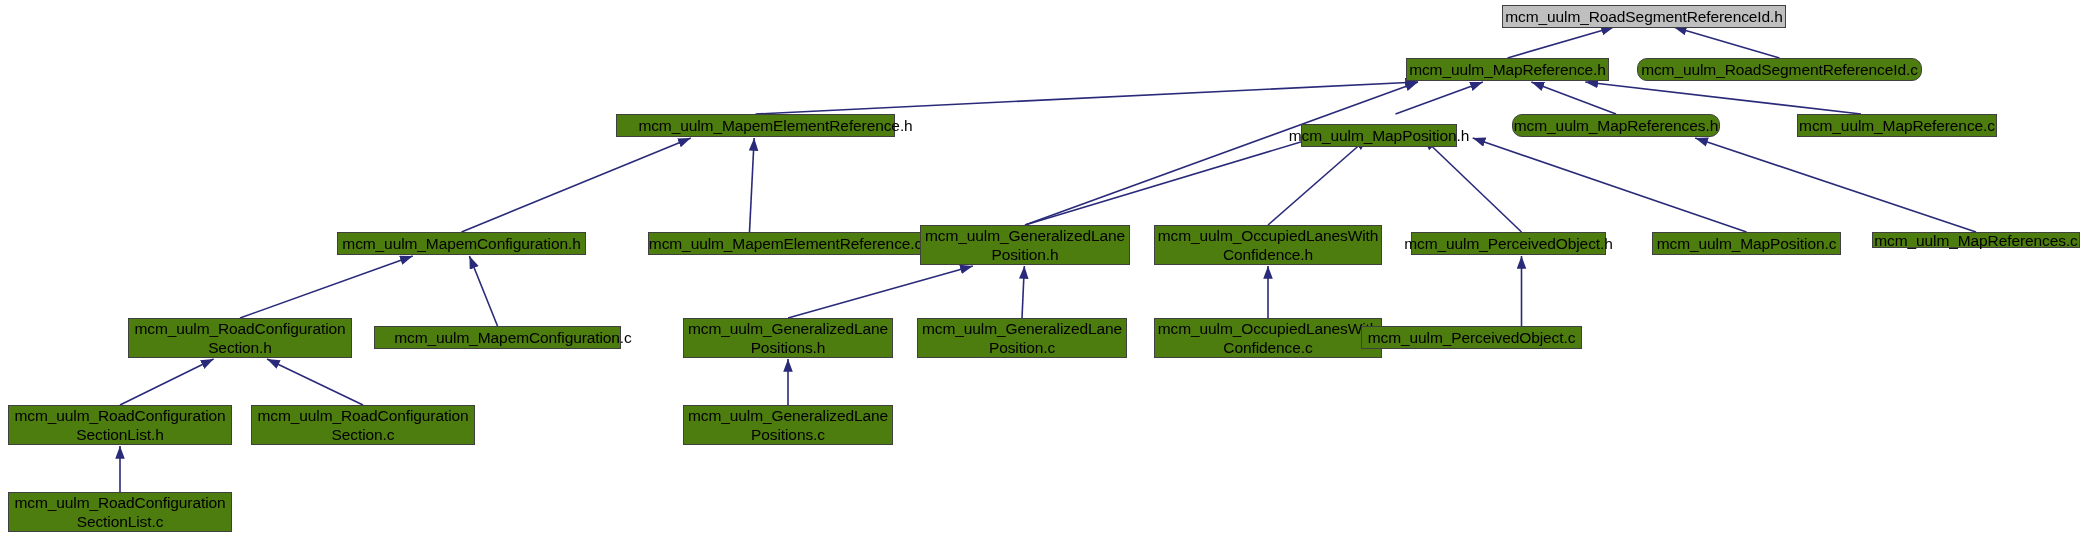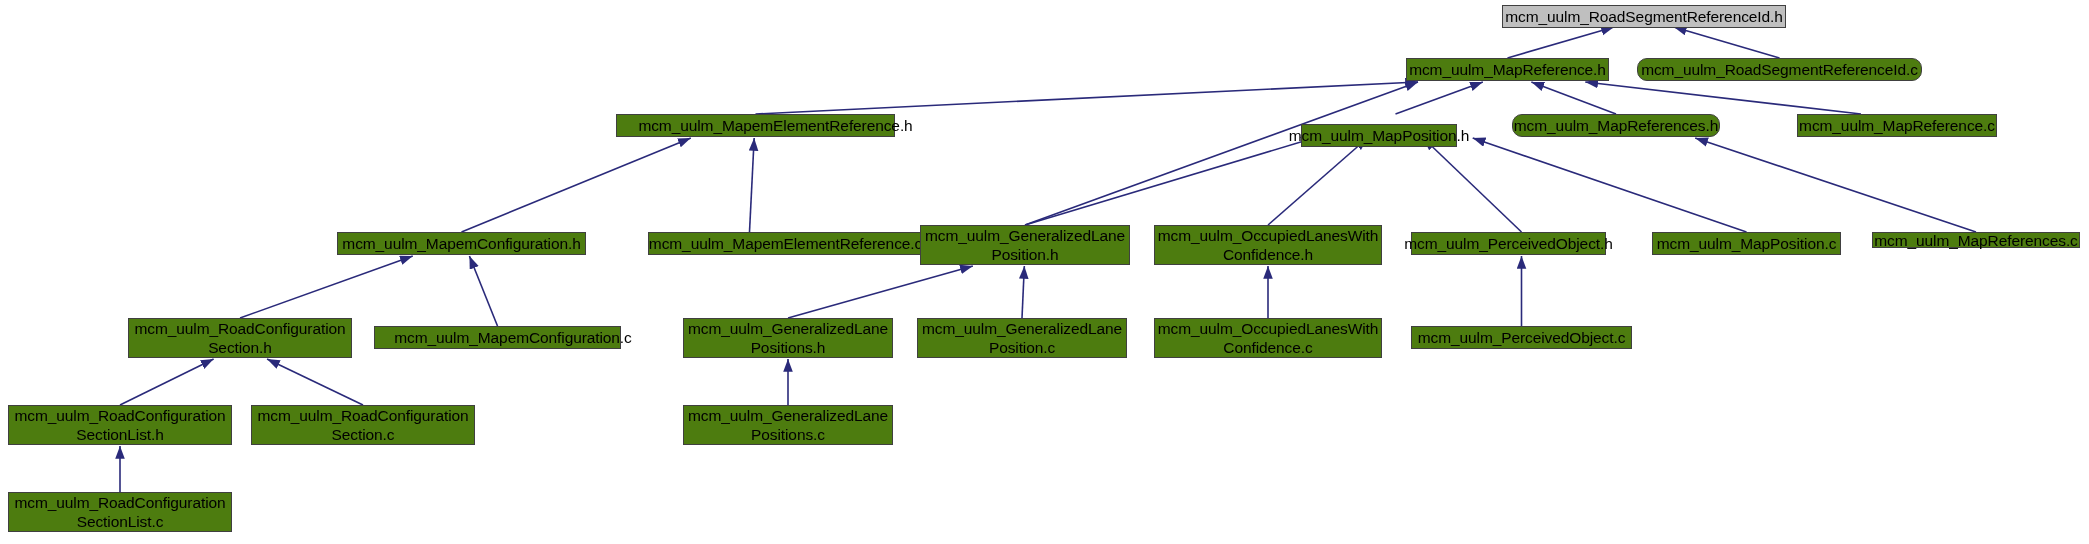--- a/index.html
+++ b/index.html
@@ -101,21 +101,21 @@
       <div class="node" style="left: 1872px; top: 232px; width: 208px; height: 16px;">mcm_uulm_MapReferences.c</div>
       <div class="node" style="left: 128px; top: 318px; width: 224px; height: 40px;">mcm_uulm_RoadConfiguration
 Section.h</div>
       <div class="node" style="left: 374px; top: 326px; width: 247px; height: 23px; padding-left: 31px;">mcm_uulm_MapemConfiguration.c</div>
       <div class="node" style="left: 683px; top: 318px; width: 210px; height: 40px;">mcm_uulm_GeneralizedLane
 Positions.h</div>
       <div class="node" style="left: 917px; top: 318px; width: 210px; height: 40px;">mcm_uulm_GeneralizedLane
 Position.c</div>
       <div class="node" style="left: 1154px; top: 318px; width: 228px; height: 40px;">mcm_uulm_OccupiedLanesWith
 Confidence.c</div>
-      <div class="node" style="left: 1411px; top: 326px; width: 221px; height: 23px;">mcm_uulm_PerceivedObject.c</div>
+      <div class="node" style="left: 1361px; top: 326px; width: 221px; height: 23px;">mcm_uulm_PerceivedObject.c</div>
       <div class="node" style="left: 8px; top: 405px; width: 224px; height: 40px;">mcm_uulm_RoadConfiguration
 SectionList.h</div>
       <div class="node" style="left: 251px; top: 405px; width: 224px; height: 40px;">mcm_uulm_RoadConfiguration
 Section.c</div>
       <div class="node" style="left: 683px; top: 405px; width: 210px; height: 40px;">mcm_uulm_GeneralizedLane
 Positions.c</div>
       <div class="node" style="left: 8px; top: 492px; width: 224px; height: 40px;">mcm_uulm_RoadConfiguration
 SectionList.c</div>
     </div>
 </div>

